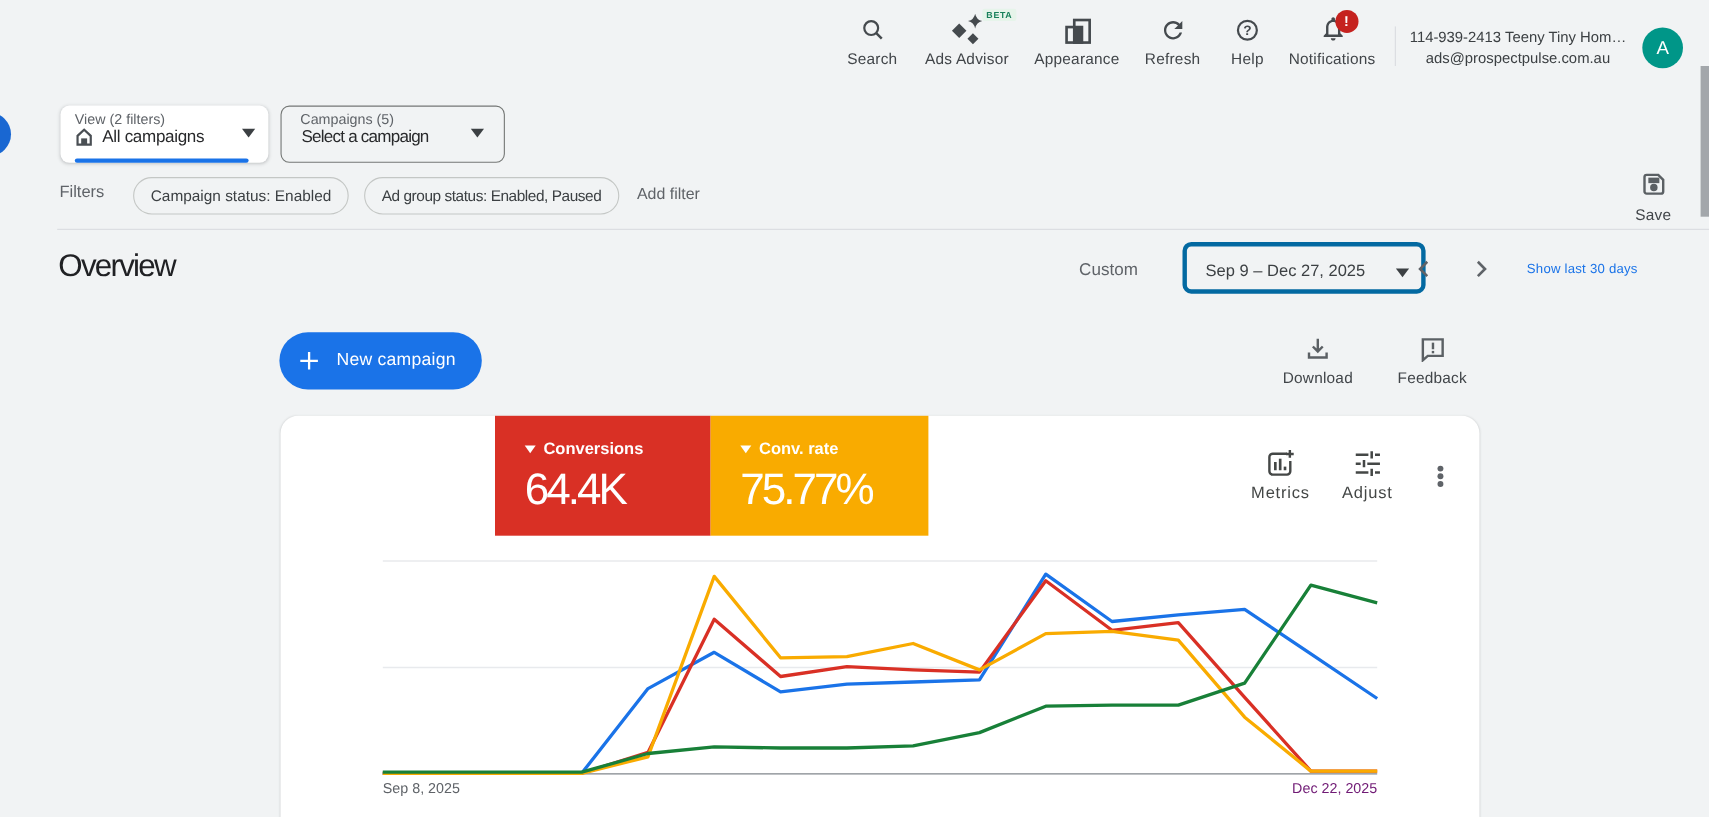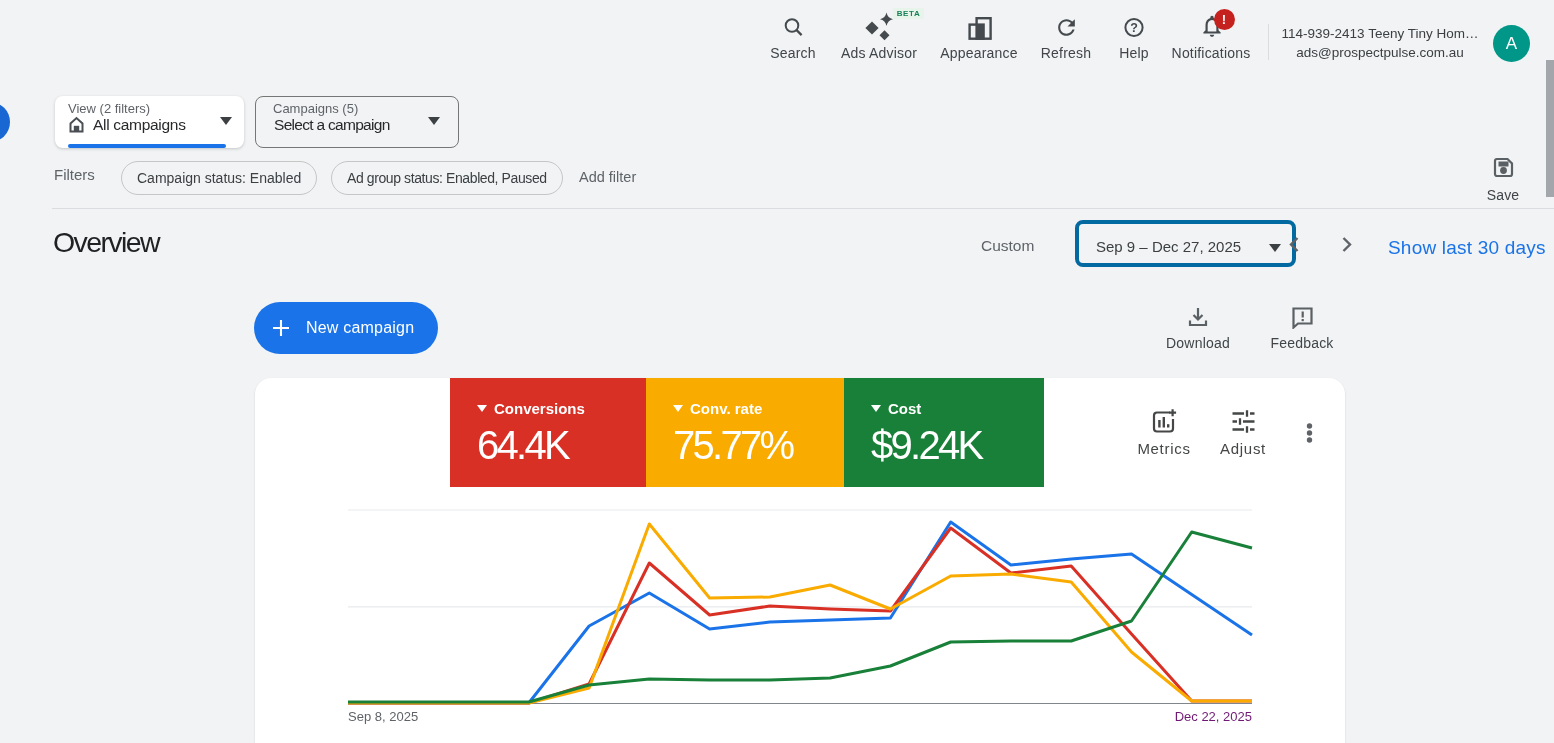--- a/index.html
+++ b/index.html
@@ -95,21 +95,21 @@
 <div class="abs" style="left:1075px;top:220px;width:221px;height:47px;border:4px solid #0369a1;border-radius:8px">
   <div class="abs" style="left:17px;top:14px;font-size:15px;color:#3c4043">Sep 9 – Dec 27, 2025</div>
   <div class="caret abs" style="left:190px;top:20px"></div>
 </div>
 <svg class="abs" style="left:1286px;top:236px" width="17" height="17" viewBox="0 0 17 17">
   <path d="M11.5 2 L5 8.5 L11.5 15" fill="none" stroke="#5f6368" stroke-width="2.4"></path>
 </svg>
 <svg class="abs" style="left:1338px;top:236px" width="17" height="17" viewBox="0 0 17 17">
   <path d="M5.5 2 L12 8.5 L5.5 15" fill="none" stroke="#5f6368" stroke-width="2.4"></path>
 </svg>
-<div class="abs" style="left:1388px;top:237px;font-size:19px;letter-spacing:0.2px;font-weight:500;color:#1a73e8">Show last 30 days</div>
+<div class="abs" style="left:1388px;top:237px;font-size:12px;letter-spacing:0.2px;font-weight:500;color:#1a73e8">Show last 30 days</div>
 
 <div class="abs" style="left:254px;top:302px;width:184px;height:52px;border-radius:26px;background:#1a73e8">
   <svg class="abs" style="left:18px;top:17px" width="18" height="18" viewBox="0 0 18 18">
     <path d="M9 1 V17 M1 9 H17" stroke="#fff" stroke-width="2.1"></path>
   </svg>
   <div class="abs" style="left:52px;top:17px;font-size:16px;letter-spacing:0.2px;font-weight:500;color:#fff">New campaign</div>
 </div>
 
 <svg class="abs" style="left:1187px;top:306px" width="22" height="22" viewBox="0 0 22 22">
   <path d="M11 2 V13 M6.5 9 L11 13.5 L15.5 9" fill="none" stroke="#5b6064" stroke-width="2.2"></path>
@@ -128,25 +128,20 @@
 
   <div class="abs" style="left:195px;top:0;width:196px;height:109px;background:#d93025">
     <div class="caret-sm abs" style="left:27px;top:27px"></div>
     <div class="abs" style="left:44px;top:22px;font-size:15px;font-weight:600;color:#fff">Conversions</div>
     <div class="abs" style="left:27px;top:45px;font-size:40px;letter-spacing:-2.7px;color:#fff">64.4K</div>
   </div>
   <div class="abs" style="left:391px;top:0;width:198px;height:109px;background:#f9ab00">
     <div class="caret-sm abs" style="left:27px;top:27px"></div>
     <div class="abs" style="left:44px;top:22px;font-size:15px;font-weight:600;color:#fff">Conv. rate</div>
     <div class="abs" style="left:27px;top:45px;font-size:40px;letter-spacing:-2.7px;color:#fff">75.77%</div>
-  </div>
-  <div class="abs" style="left:589px;top:0;width:200px;height:109px;background:#188038">
-    <div class="caret-sm abs" style="left:27px;top:27px"></div>
-    <div class="abs" style="left:44px;top:22px;font-size:15px;font-weight:600;color:#fff">Cost</div>
-    <div class="abs" style="left:27px;top:45px;font-size:40px;letter-spacing:-2.7px;color:#fff">$9.24K</div>
   </div>
 
   <svg class="abs" style="left:895px;top:30px" width="27" height="27" viewBox="0 0 27 27">
     <path d="M20 4.5 H7 a3 3 0 0 0 -3 3 v13 a3 3 0 0 0 3 3 h13 a3 3 0 0 0 3 -3 V11" fill="none" stroke="#444746" stroke-width="2.2"></path>
     <rect x="8.2" y="12" width="2.4" height="7.5" fill="#444746"></rect>
     <rect x="12.6" y="9" width="2.4" height="10.5" fill="#444746"></rect>
     <rect x="17" y="16.2" width="2.4" height="3.3" fill="#444746"></rect>
     <path d="M22.6 1.2 V8.2 M19.1 4.7 H26.1" stroke="#444746" stroke-width="2.2"></path>
   </svg>
   <div class="abs" style="left:909px;top:62px;font-size:15px;letter-spacing:0.7px;color:#444746;transform:translateX(-50%)">Metrics</div>

